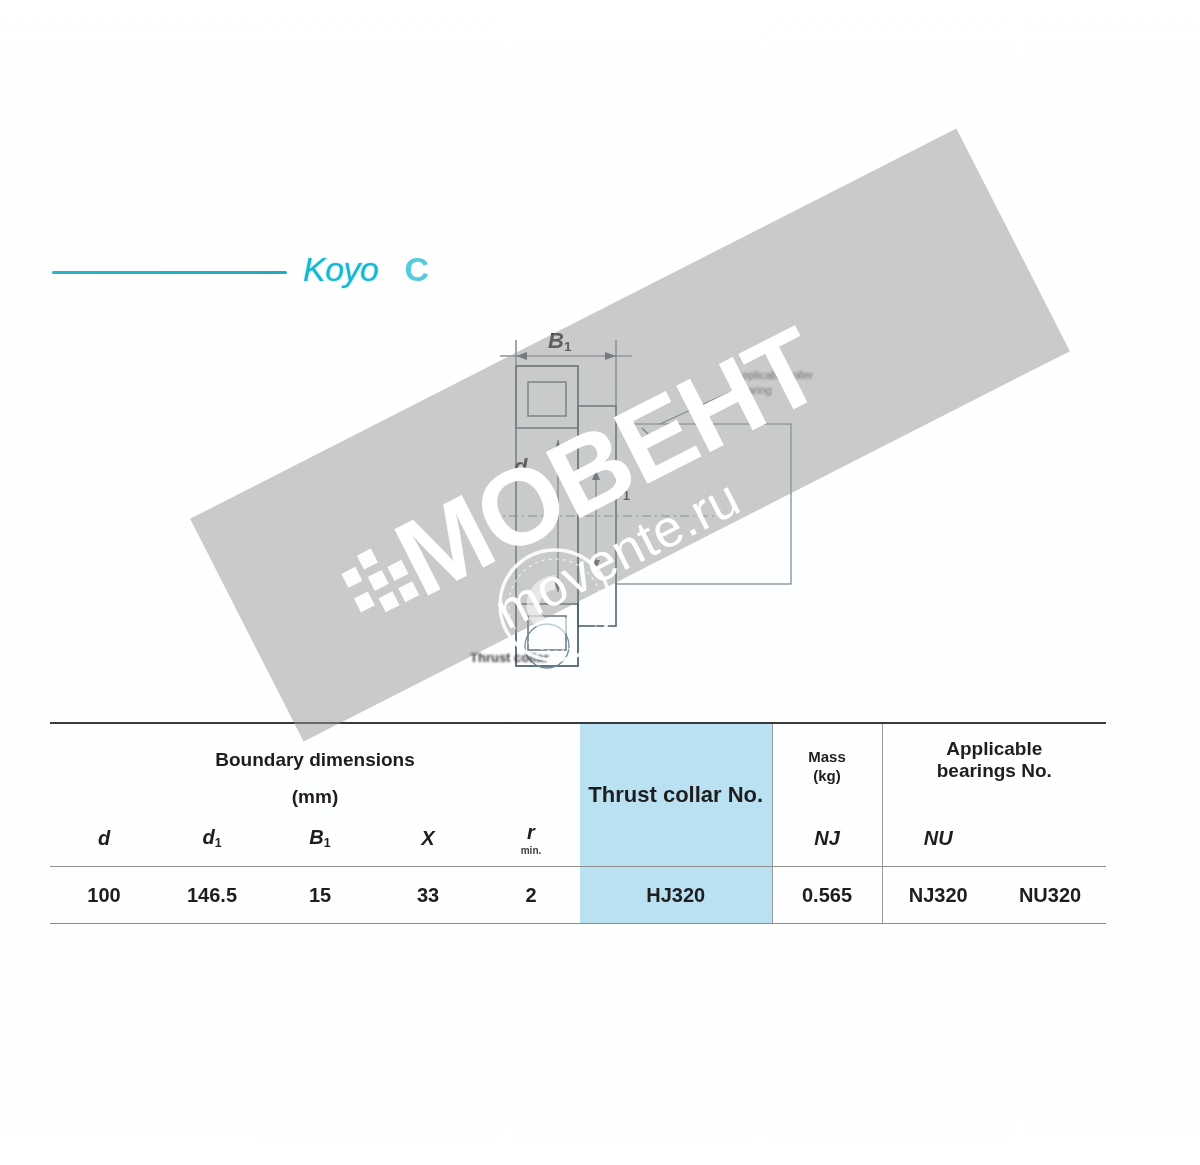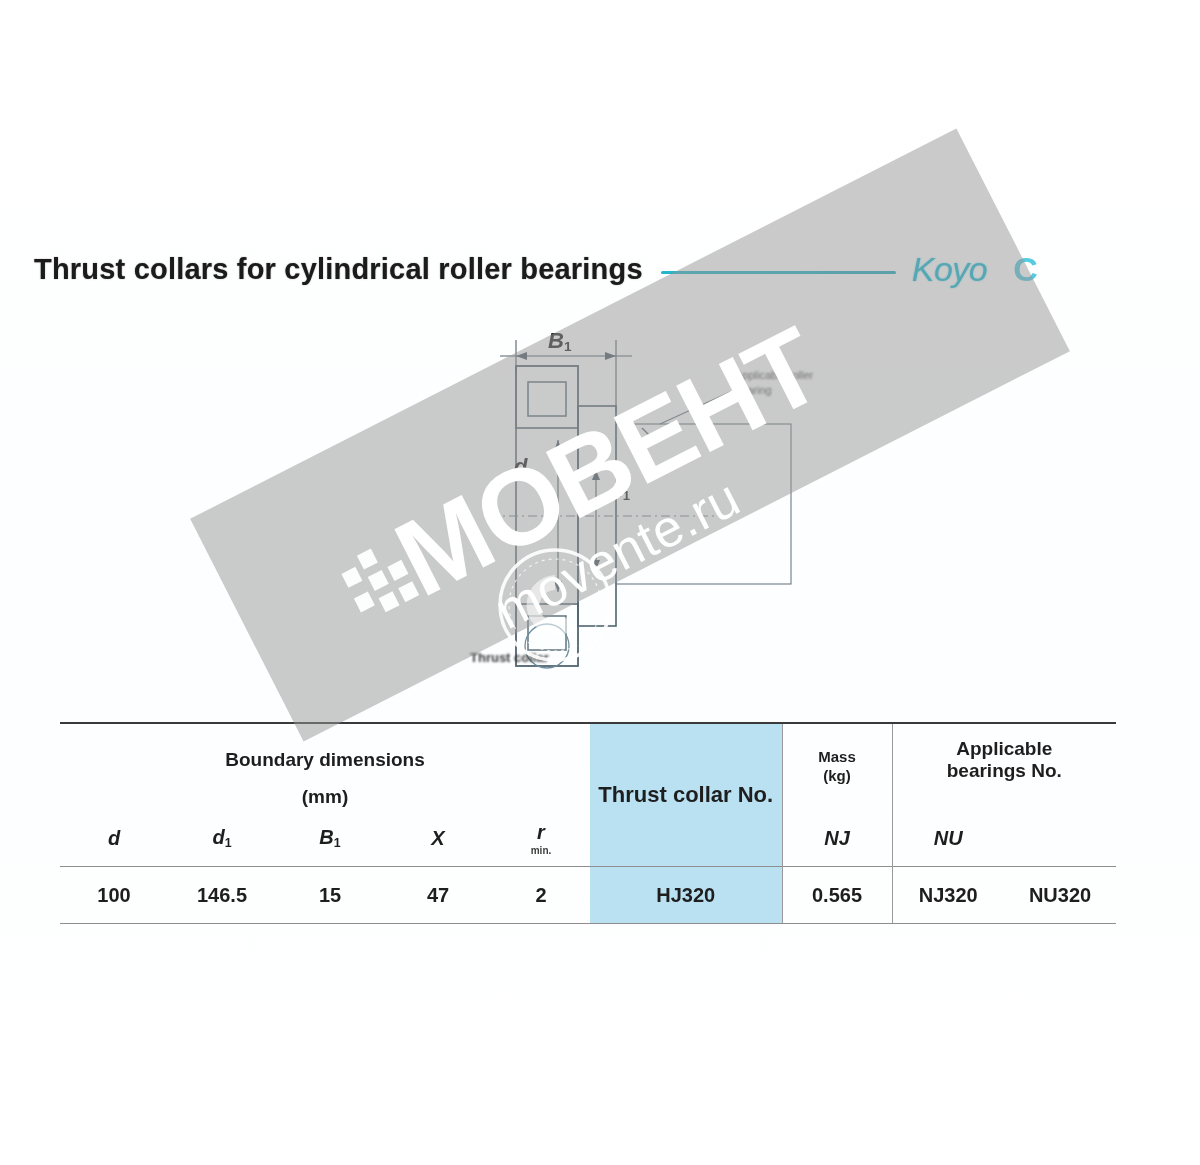--- a/index.html
+++ b/index.html
@@ -170,21 +170,21 @@
     position: absolute;
     left: 0px;
     top: 70px;
     width: 92px;
     height: 92px;
   }
 
   
   #spec-table-wrap {
     position: absolute;
-    left: 60px;
+    left: 50px;
     top: 722px;
     width: 1056px;
   }
   table#spec-table {
     border-collapse: collapse;
     width: 1056px;
     table-layout: fixed;
   }
   #spec-table th, #spec-table td {
     padding: 0;
@@ -241,21 +241,20 @@
   }
   .vsep-left  { border-left: 1.4px solid #9a9a9a; }
   .vsep-right { border-right: 1.4px solid #9a9a9a; }
 </style>
 </head>
 <body>
 
 <div id="page-sheet">
 
   <div id="catalog-header">
-    <div id="catalog-title">Thrust collars for cylindrical roller bearings</div>
     <div id="header-rule"></div>
     <div id="brand-logo">Koyo</div>
     <div id="brand-cut">C</div>
   </div>
 
   <div id="drawing-area">
     <svg id="drawing-svg" width="470" height="380" viewBox="0 0 470 380">
       <g fill="none" stroke="#5d6e78" stroke-width="1.6">
 
         <rect x="86" y="46" width="62" height="300"></rect>
@@ -370,21 +369,21 @@
           <th class="sym-head vsep-left vsep-right">NJ</th>
           <th class="sym-head">NU</th>
         </tr>
       </thead>
 
       <tbody>
         <tr class="data-row rule-mid rule-bot">
           <td class="rule-mid rule-bot">100</td>
           <td class="rule-mid rule-bot">146.5</td>
           <td class="rule-mid rule-bot">15</td>
-          <td class="rule-mid rule-bot">47</td>
+          <td class="rule-mid rule-bot">33</td>
           <td class="rule-mid rule-bot">2</td>
           <td class="rule-mid rule-bot collar-col">HJ320</td>
           <td class="rule-mid rule-bot vsep-left vsep-right">0.565</td>
           <td class="rule-mid rule-bot">NJ320</td>
           <td class="rule-mid rule-bot">NU320</td>
         </tr>
       </tbody>
     </table>
   </div>
 

